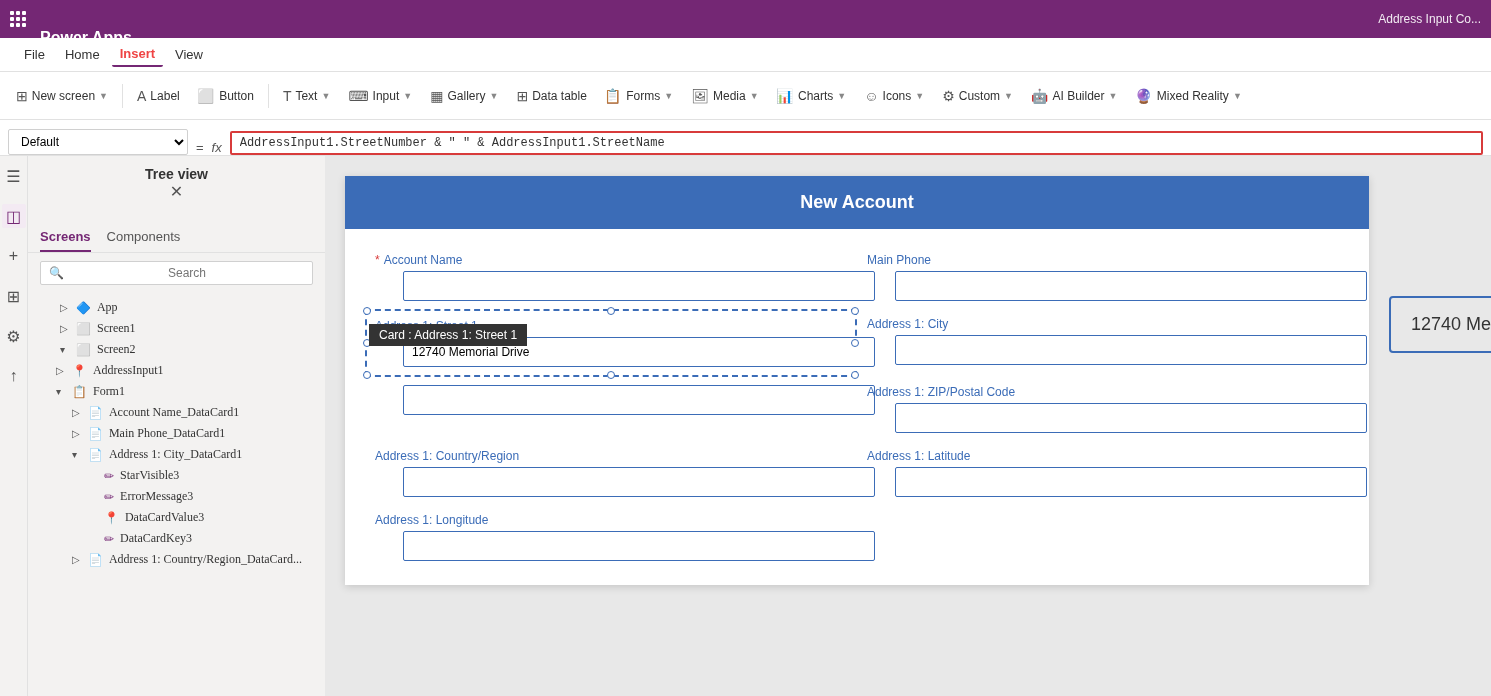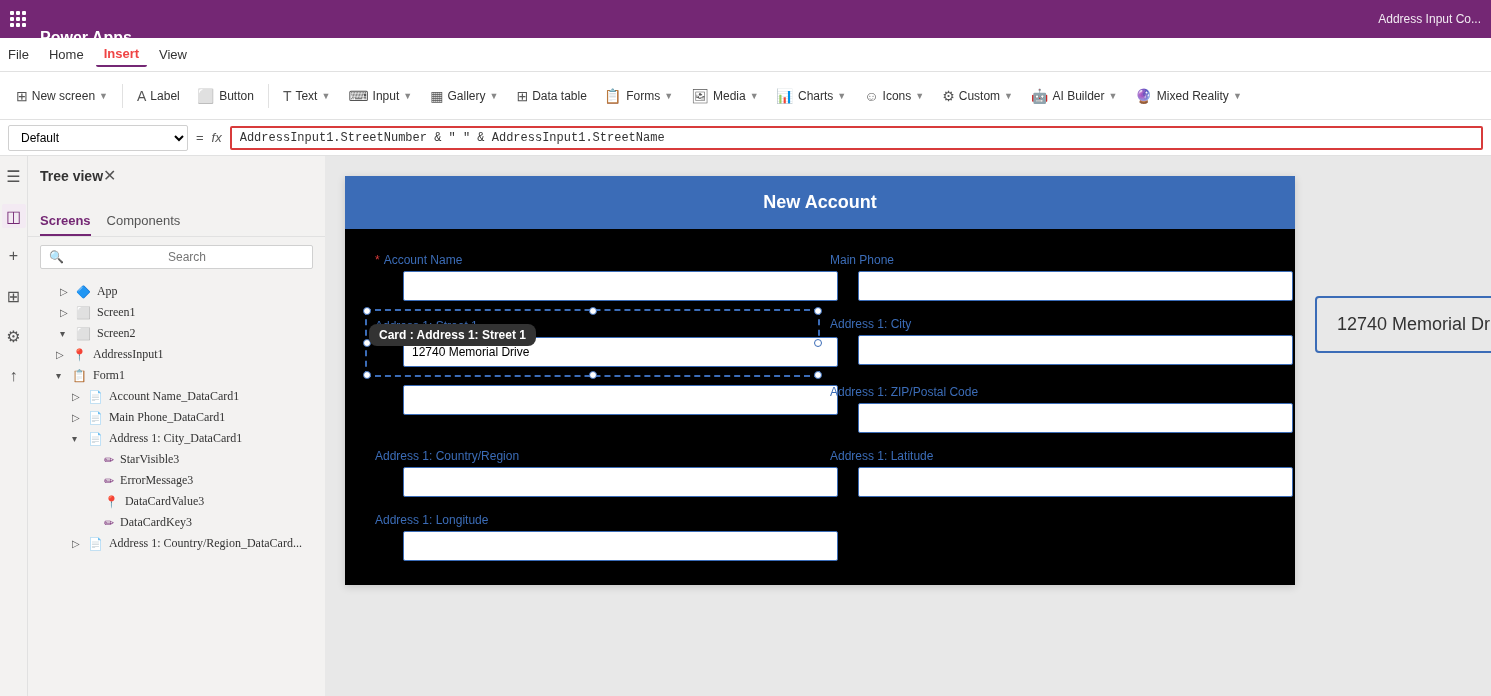--- a/index.html
+++ b/index.html
@@ -20,21 +20,21 @@
     .waffle-dot { width: 4px; height: 4px; background: white; border-radius: 1px; }
     .app-title { font-size: 16px; font-weight: 600; color: white; margin-top: 38px; }
     .top-bar-right { margin-left: auto; font-size: 12px; color: white; opacity: 0.9; }
 
     
     .menu-bar {
       height: 34px;
       background: white;
       display: flex;
       align-items: center;
-      padding: 0 0;
+      padding: 0 16px;
       border-bottom: 1px solid #e1e1e1;
       gap: 4px;
     }
     .menu-item {
       padding: 4px 8px;
       cursor: pointer;
       font-size: 13px;
       color: #333;
       border-radius: 2px;
     }
@@ -63,21 +63,21 @@
     }
     .ribbon-btn .icon { font-size: 14px; color: #555; }
     .ribbon-divider { width: 1px; height: 24px; background: #e1e1e1; margin: 0 4px; }
     .dropdown-arrow { font-size: 9px; color: #888; }
 
     
     .formula-bar {
       height: 36px;
       background: white;
       display: flex;
-      align-items: center;
+      align-items: flex-end;
       border-bottom: 1px solid #e1e1e1;
       padding: 0 8px;
       gap: 8px;
     }
     .formula-dropdown {
       width: 180px;
       border: 1px solid #d0d0d0;
       border-radius: 2px;
       padding: 4px 8px;
       font-size: 12px;
@@ -118,22 +118,23 @@
     .panel-content {
       flex: 1;
       display: flex;
       flex-direction: column;
       overflow: hidden;
     }
 
     .panel-header {
       display: flex;
       align-items: center;
-      justify-content: flex-start;
+      justify-content: flex-end;
       padding: 10px 12px 6px;
+      flex-direction: column;
     }
     .panel-title { font-size: 14px; font-weight: 600; color: #333; }
     .close-btn { cursor: pointer; color: #555; font-size: 16px; }
 
     .panel-tabs {
       display: flex;
       padding: 0 12px;
       border-bottom: 1px solid #e1e1e1;
       gap: 16px;
     }
@@ -192,22 +193,22 @@
       background: #e8e8e8;
       overflow: hidden;
       position: relative;
       display: flex;
       align-items: flex-start;
       justify-content: flex-start;
       padding: 20px;
     }
 
     .form-canvas {
-      background: #000000;
-      width: 950px;
+      background: #ffffff;
+      width: 1024px;
       box-shadow: 0 2px 8px rgba(0,0,0,0.15);
       position: relative;
     }
 
     .form-header {
       background: #3b6cb7;
       color: white;
       text-align: center;
       padding: 16px;
       font-size: 18px;
@@ -248,24 +249,23 @@
 
     
     .card-tooltip {
       position: absolute;
       top: 148px;
       left: 24px;
       background: #333;
       color: white;
       padding: 4px 10px;
       font-size: 12px;
-      border-radius: 8px;
+      border-radius: 0;
       white-space: nowrap;
       z-index: 10;
-      font-weight: bold;
     }
     .address-box {
       border: 2px solid #3b6cb7;
       border-radius: 4px;
       padding: 16px 20px;
       font-size: 18px;
       font-weight: 400;
       color: #333;
       white-space: nowrap;
       overflow: hidden;

